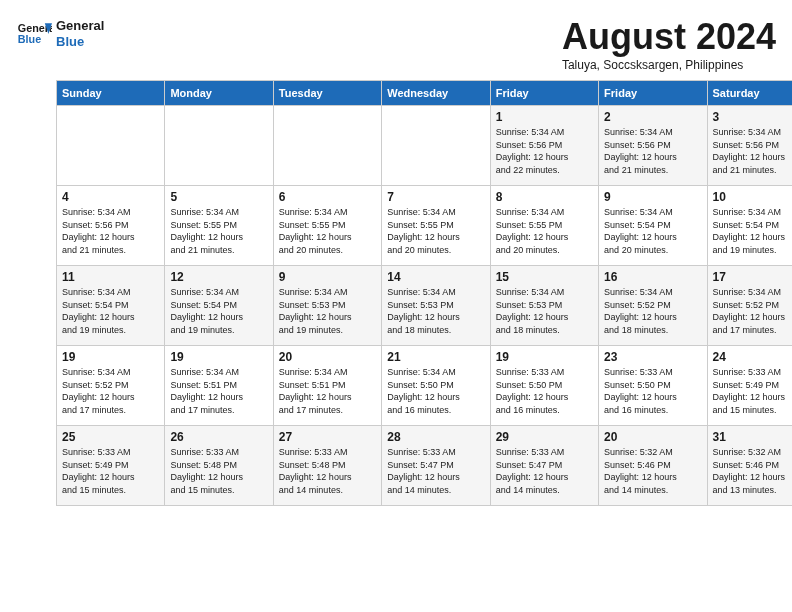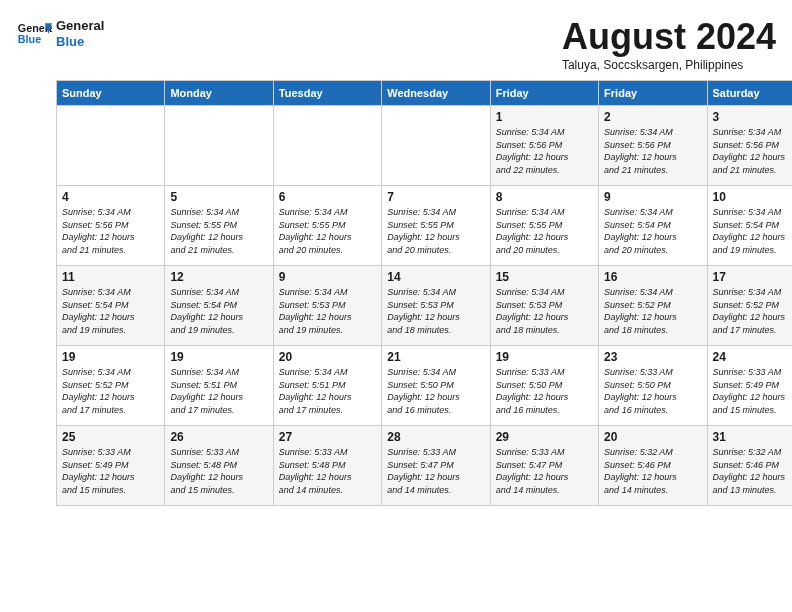--- a/index.html
+++ b/index.html
@@ -74,21 +74,20 @@
       font-size: 12px;
       font-weight: bold;
       color: #1a1a1a;
       display: block;
       margin-bottom: 2px;
     }
     .day-info {
       font-size: 9px;
       color: #222;
       line-height: 1.4;
-      font-style: italic;
     }
     .empty-cell {
       background: #fff !important;
     }
   </style>
 </head>
 <body>
 
 <div class="header-section">
   <div class="logo">

